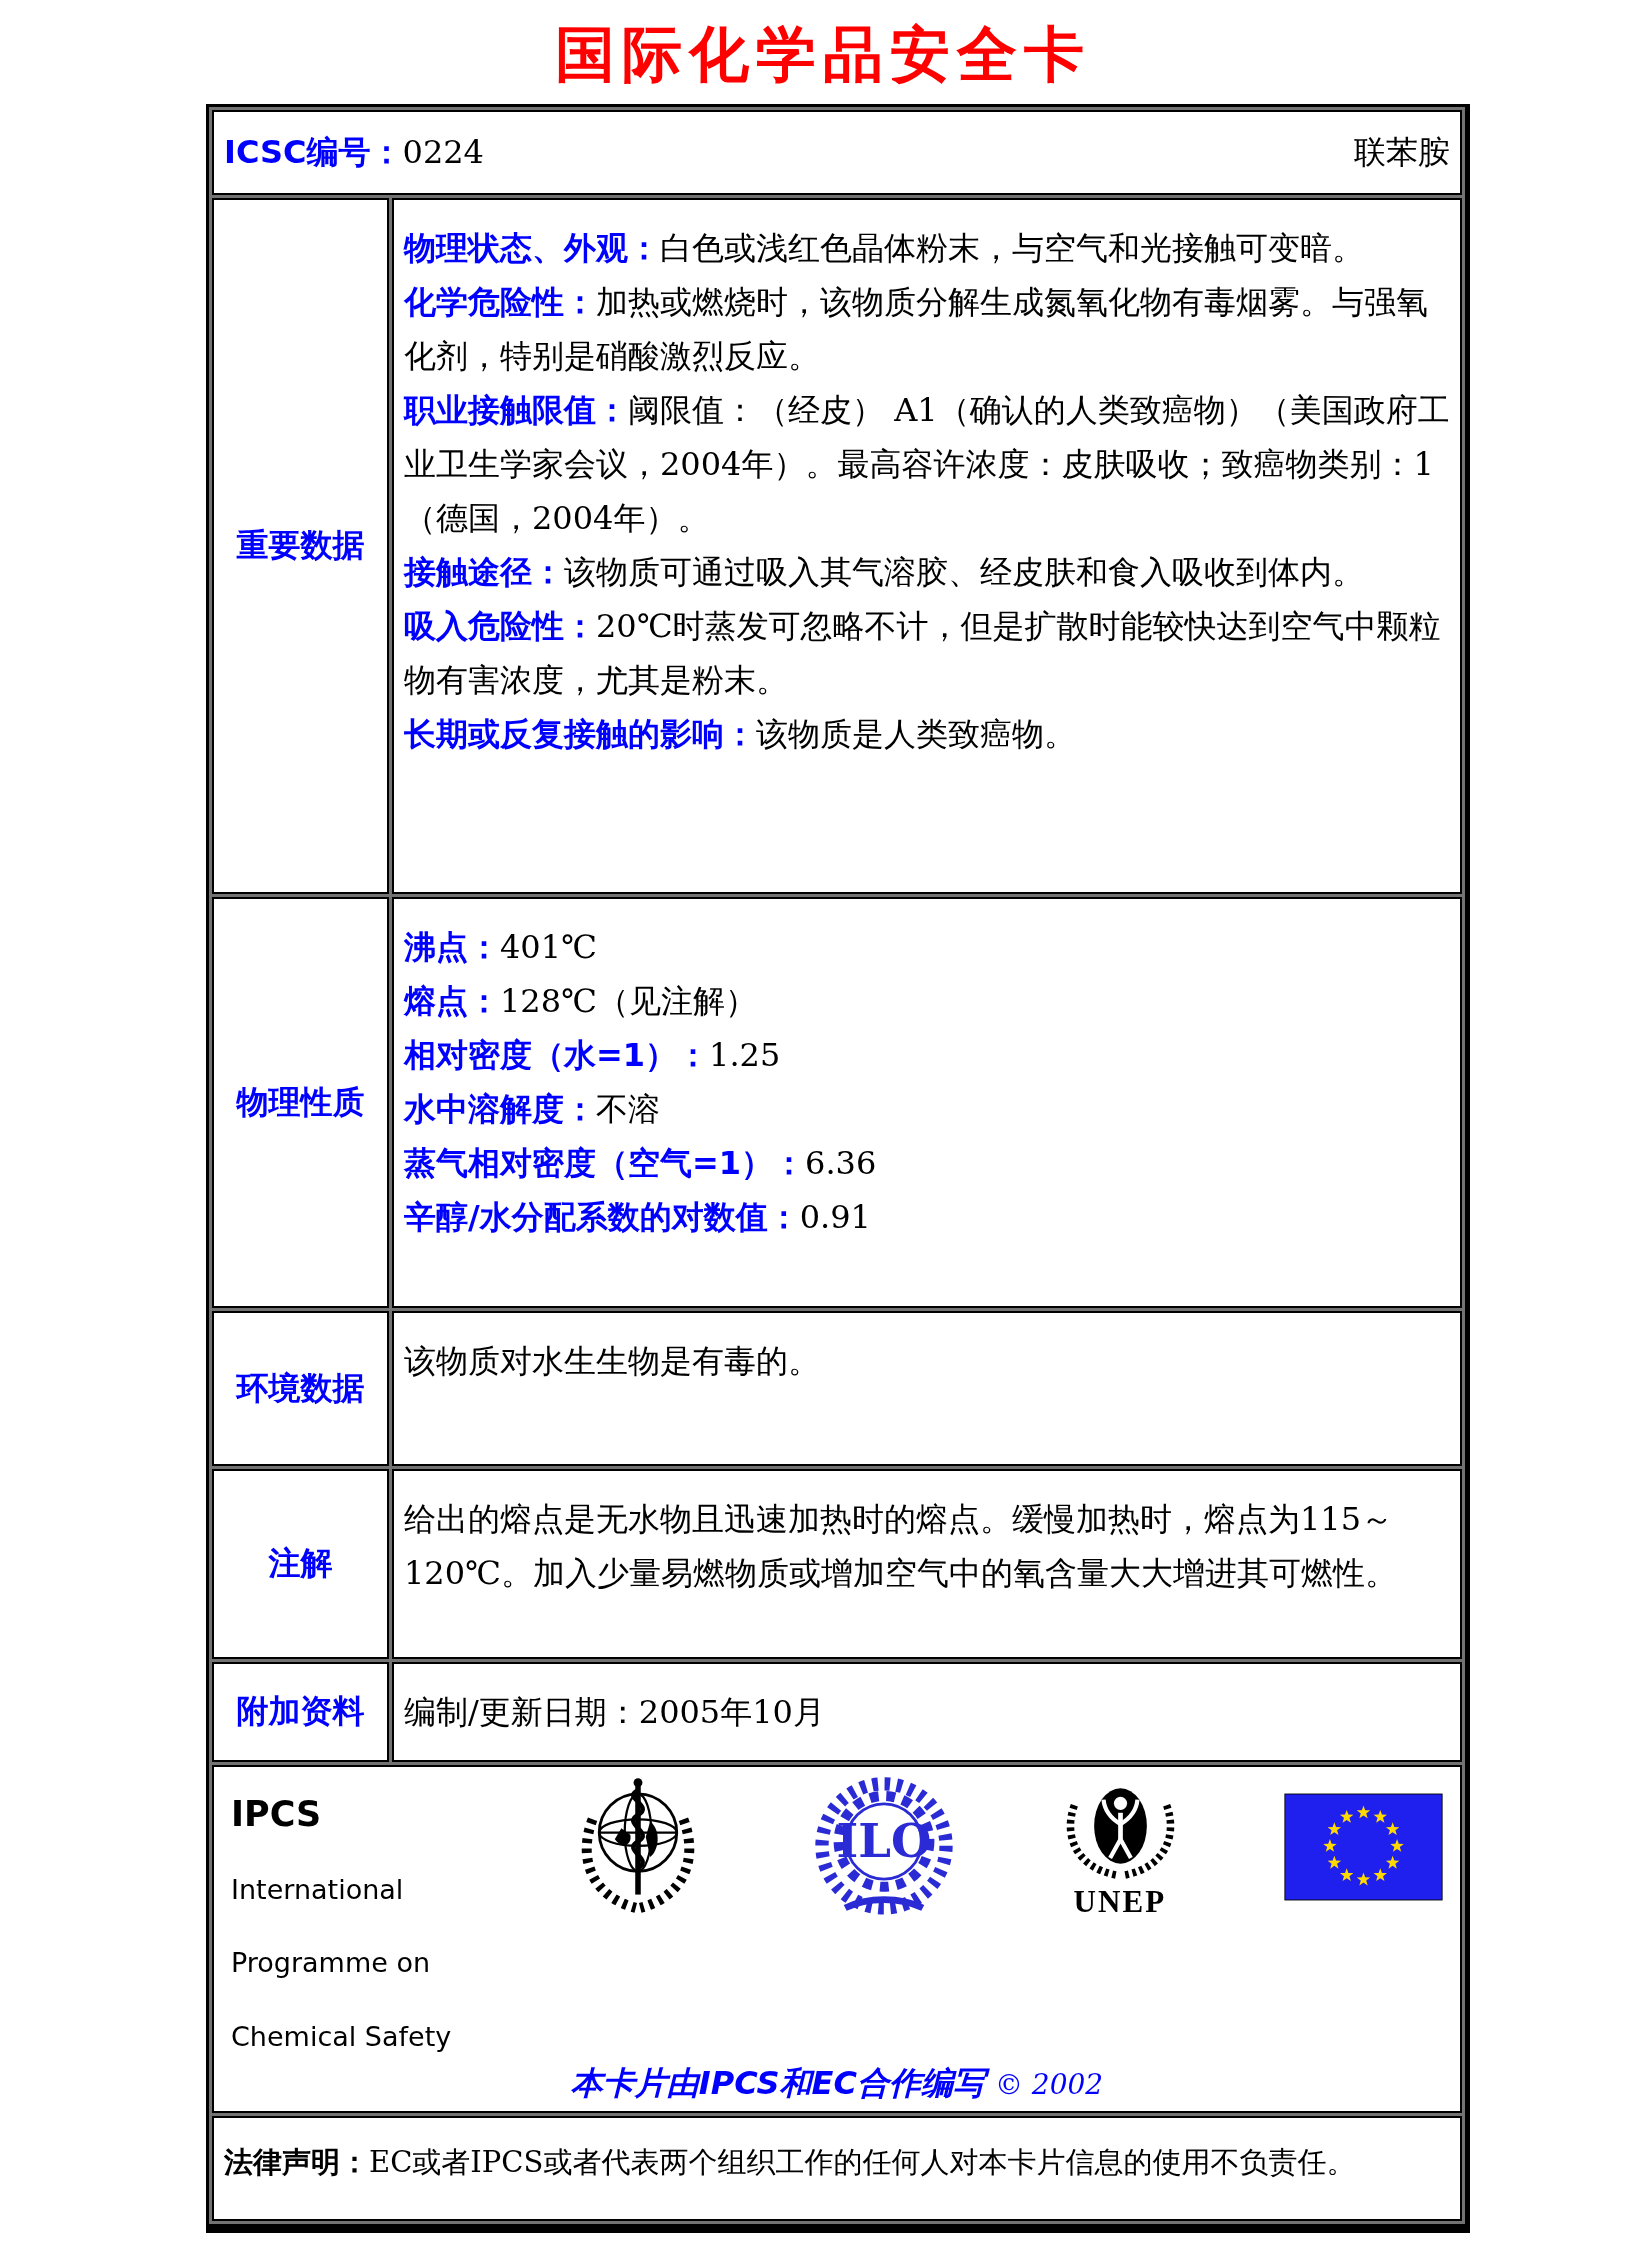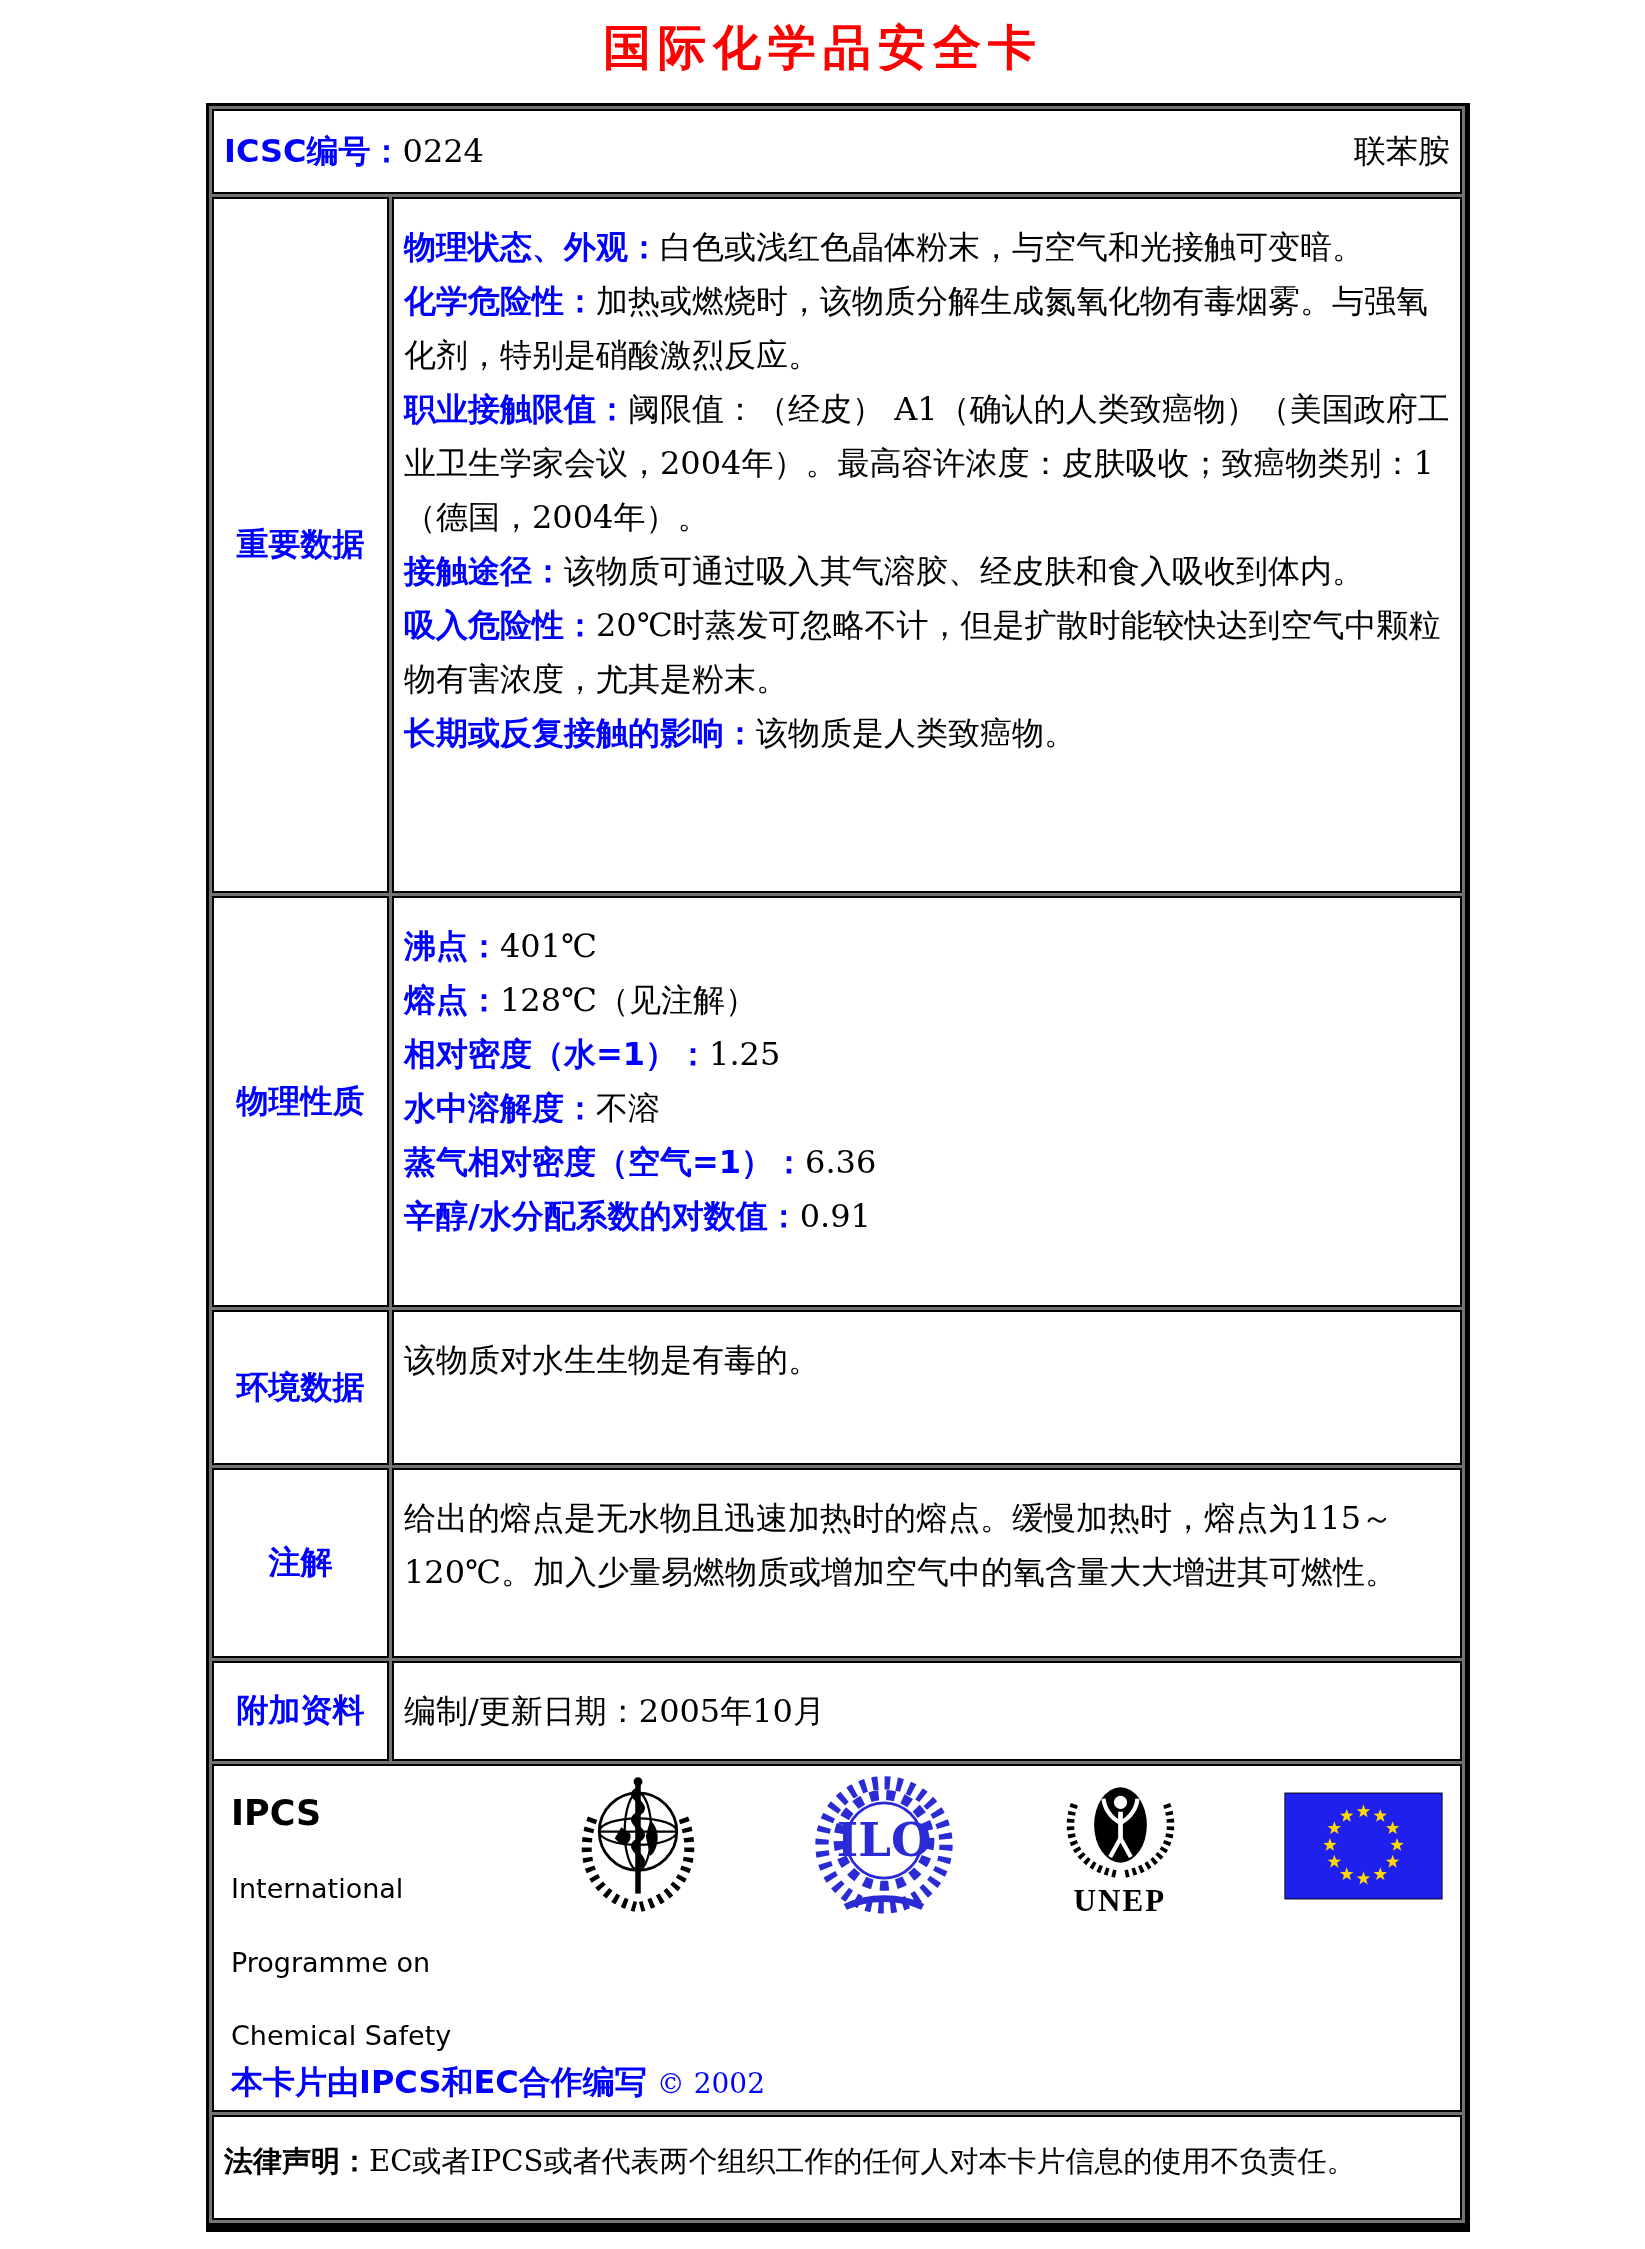--- a/index.html
+++ b/index.html
@@ -2,22 +2,22 @@
 <html style="font-size:11.3px"><head>
 <meta charset="utf-8">
 <style>
   html,body{margin:0;padding:0;background:#ffffff;}
   body{
     width:1646px;height:2250px;position:relative;
     font-family:"DejaVu Serif","Liberation Serif",serif;
     color:#000;
   }
   .title{
-    margin:20px 0 28px 0;text-align:center;
-    color:#ff0000;font-size:48px;font-weight:bold;line-height:1.15;
+    margin:20px 0 15px 0;text-align:center;
+    color:#ff0000;font-size:60px;font-weight:bold;line-height:1.15;
     font-family:"DejaVu Serif","Liberation Serif",serif;letter-spacing:7px;
   }
   table.card{
     margin-left:206px;width:1264px;table-layout:fixed;
     border-collapse:separate;border-spacing:3.5px;
     border:3.5px solid #000;border-right-width:5.6px;border-bottom-width:9.2px;
     background:#737373;
   }
   table.card td{border:2.1px solid #000;background:#fff;}
   col.c-label{width:177px;}
@@ -53,21 +53,21 @@
   }
   .ipcs-acronym{font-size:35px;font-weight:bold;line-height:1.1;}
   .ipcs-line{font-size:27px;line-height:1.32;margin-top:38px;}
   .logo{display:block;}
   .unep-block{text-align:center;}
   .unep-text{
     font-family:Liberation Serif, serif;font-weight:bold;
     font-size:31px;letter-spacing:2.1px;line-height:1;margin-top:-4.2px;
   }
   .eu-flag-wrap{padding-top:15.5px;}
-  .credit-line{text-align:left;margin-top:7px;font-size:32px;}
+  .credit-line{text-align:center;margin-top:7px;font-size:32px;font-style:italic;}
   .credit-cn{
     color:#0000ff;font-weight:bold;
     font-family:"DejaVu Sans","Liberation Sans",sans-serif;
   }
   .credit-year{color:#0000ff;font-size:28px;margin-left:10px;}
   .legal-cell{padding:23px 10px;font-size:29px;vertical-align:top;line-height:1.5;}
   .legal-lbl{
     font-family:"DejaVu Sans","Liberation Sans",sans-serif;font-weight:bold;
   }
 </style>

